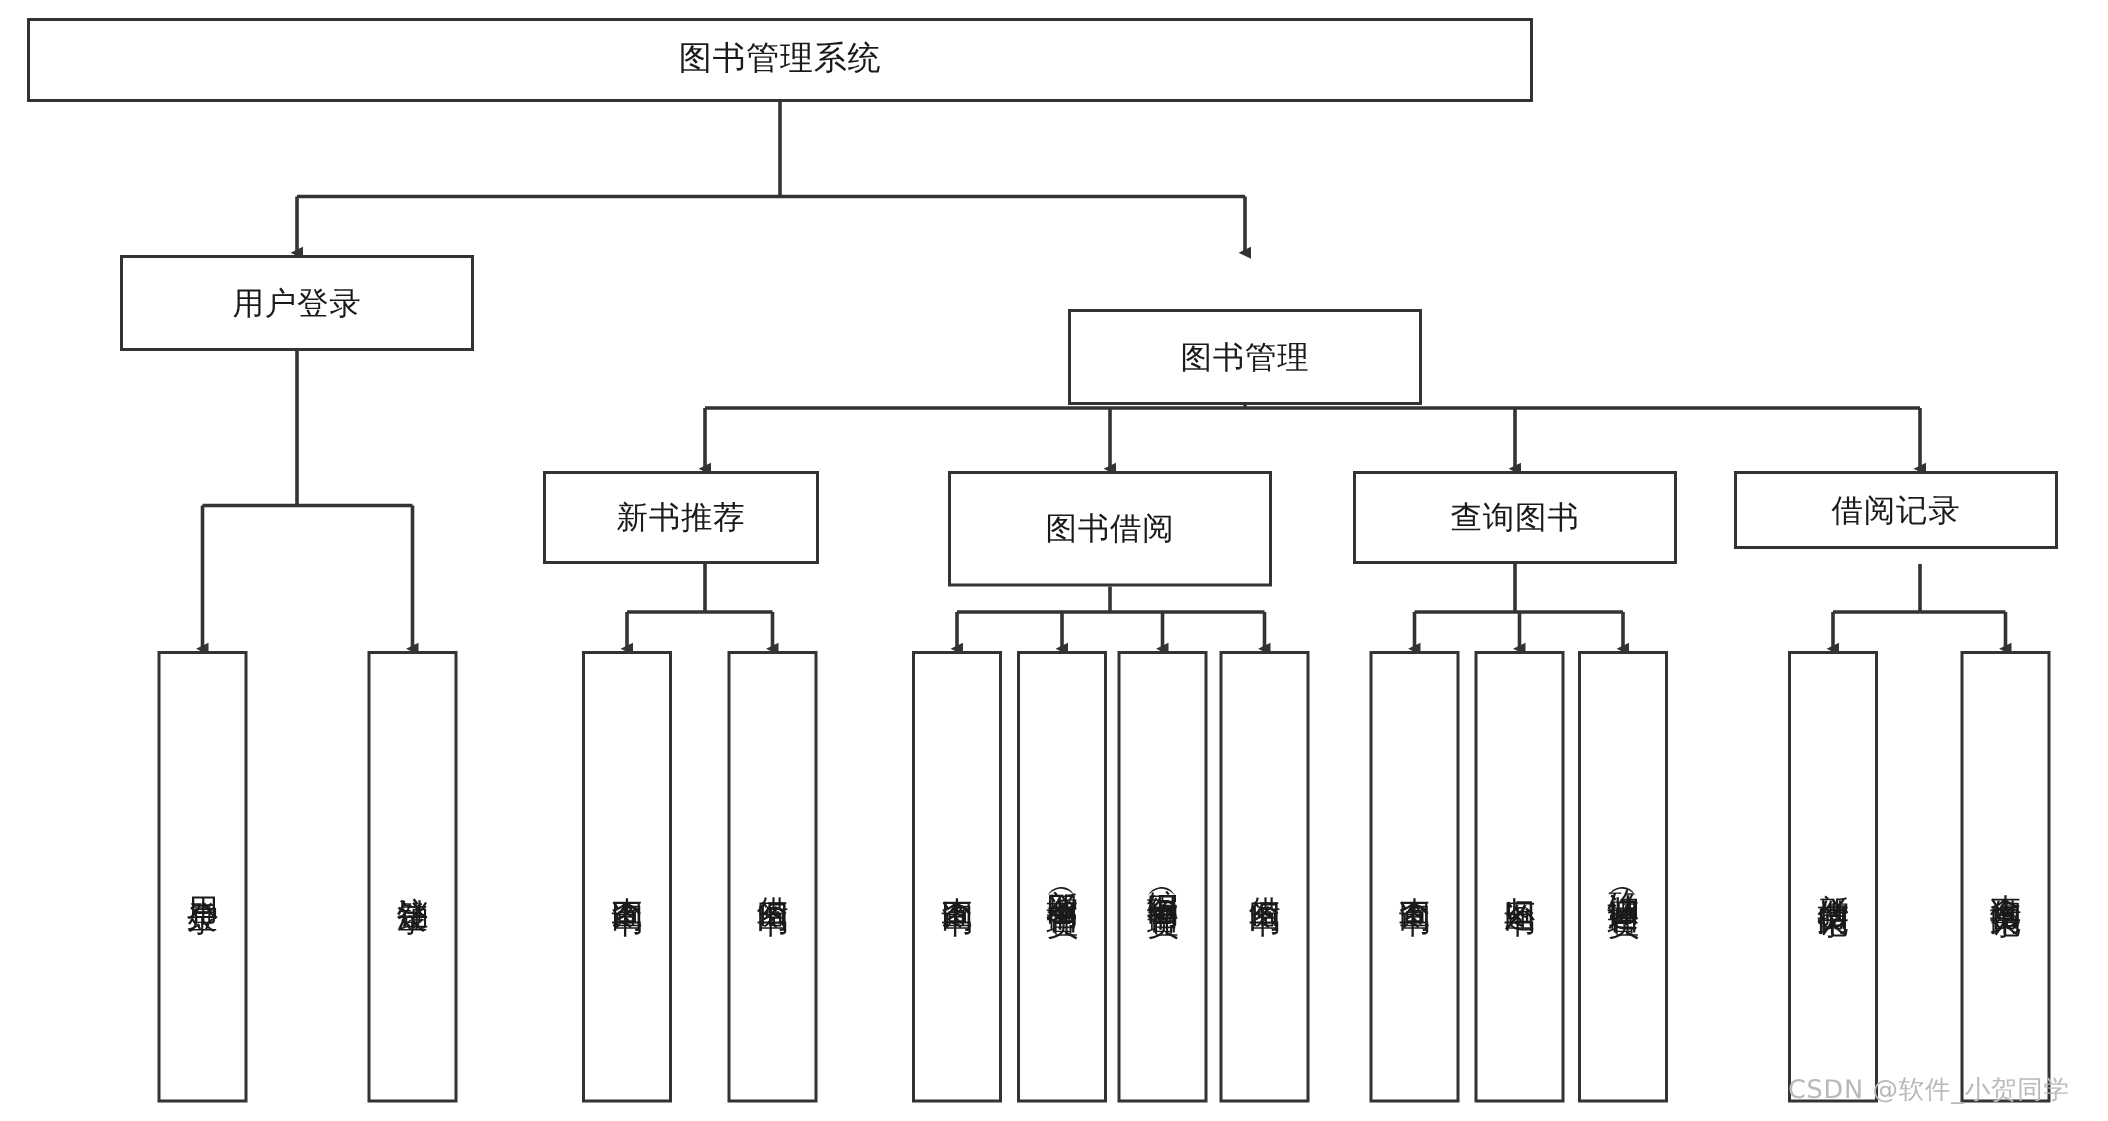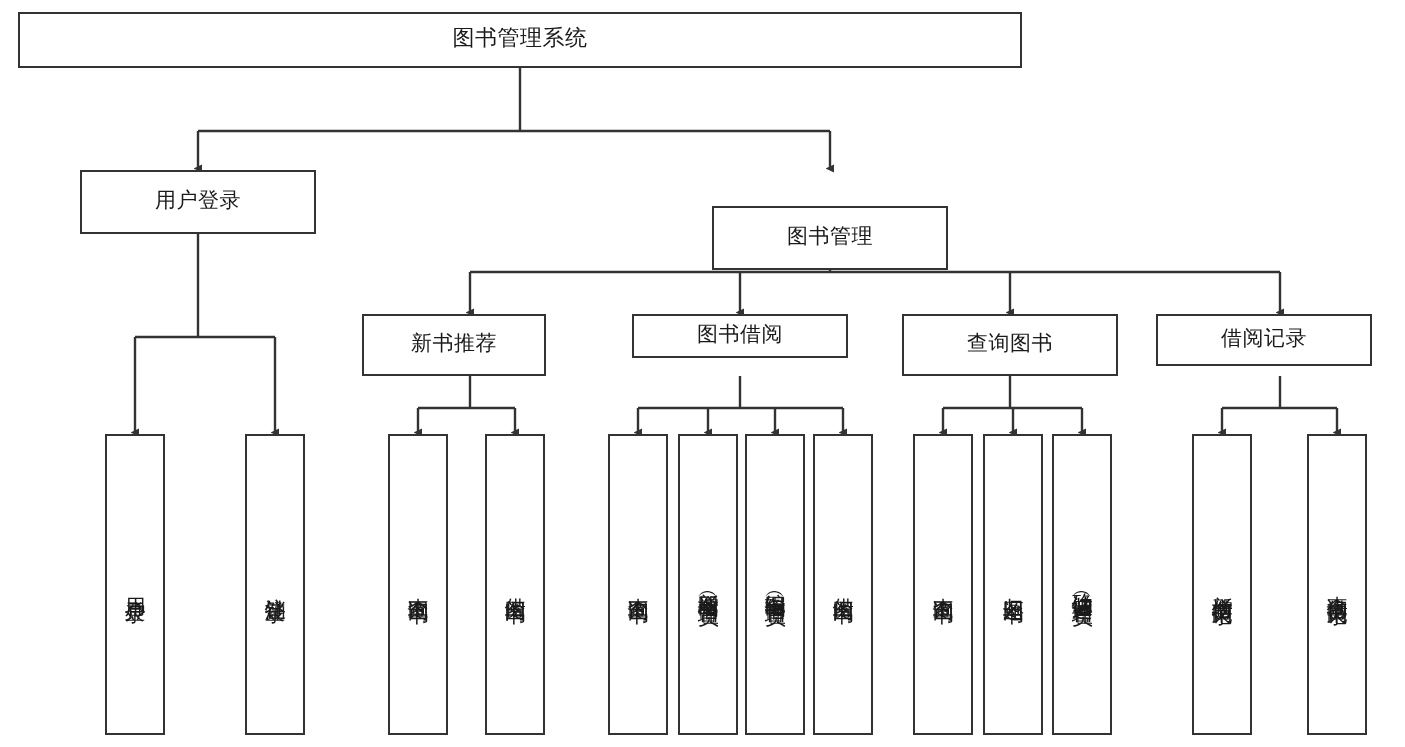--- a/index.html
+++ b/index.html
@@ -38,21 +38,20 @@
   }
   .node .node-label {
     color: #1a1a1a;
     text-align: center;
     line-height: 1.18;
     white-space: pre-wrap;
     letter-spacing: 0.5px;
   }
   .node.horiz .node-label {
     font-size: 21px;
-    font-family: Liberation Mono, monospace;
   }
   .node.root .node-label {
     font-size: 22px;
   }
   .node.vert {
     align-items: center;
     justify-content: center;
   }
   .node.vert .node-label {
     writing-mode: vertical-rl;
@@ -124,21 +123,21 @@
       </div>
       <div class="node horiz" style="left: 80px; top: 170px; width: 236px; height: 64px;">
         <span class="node-label">用户登录</span>
       </div>
       <div class="node horiz" style="left: 712px; top: 170px; width: 236px; height: 64px; margin-top: 36px;">
         <span class="node-label">图书管理</span>
       </div>
       <div class="node horiz" style="left: 362px; top: 314px; width: 184px; height: 62px;">
         <span class="node-label">新书推荐</span>
       </div>
-      <div class="node horiz" style="left: 632px; top: 314px; width: 216px; height: 44px;">
+      <div class="node horiz" style="left: 632px; top: 314px; width: 216px; height: 77px;">
         <span class="node-label">图书借阅</span>
       </div>
       <div class="node horiz" style="left: 902px; top: 314px; width: 216px; height: 62px;">
         <span class="node-label">查询图书</span>
       </div>
       <div class="node horiz" style="left: 1156px; top: 314px; width: 216px; height: 52px;">
         <span class="node-label">借阅记录</span>
       </div>
       <div class="node vert" style="left: 105px; top: 434px; width: 60px; height: 301px;">
         <span class="node-label">用户登录</span>
@@ -174,13 +173,14 @@
         <span class="node-label">确认归还（管理员）</span>
       </div>
       <div class="node vert" style="left: 1192px; top: 434px; width: 60px; height: 301px;">
         <span class="node-label">新增借阅记录</span>
       </div>
       <div class="node vert" style="left: 1307px; top: 434px; width: 60px; height: 301px;">
         <span class="node-label">查询借阅记录</span>
       </div>
     </div>
 
+  <div class="watermark" style="left:1192px; top:715px;">CSDN @软件_小贺同学</div>
 </div>
 
 </body></html>

